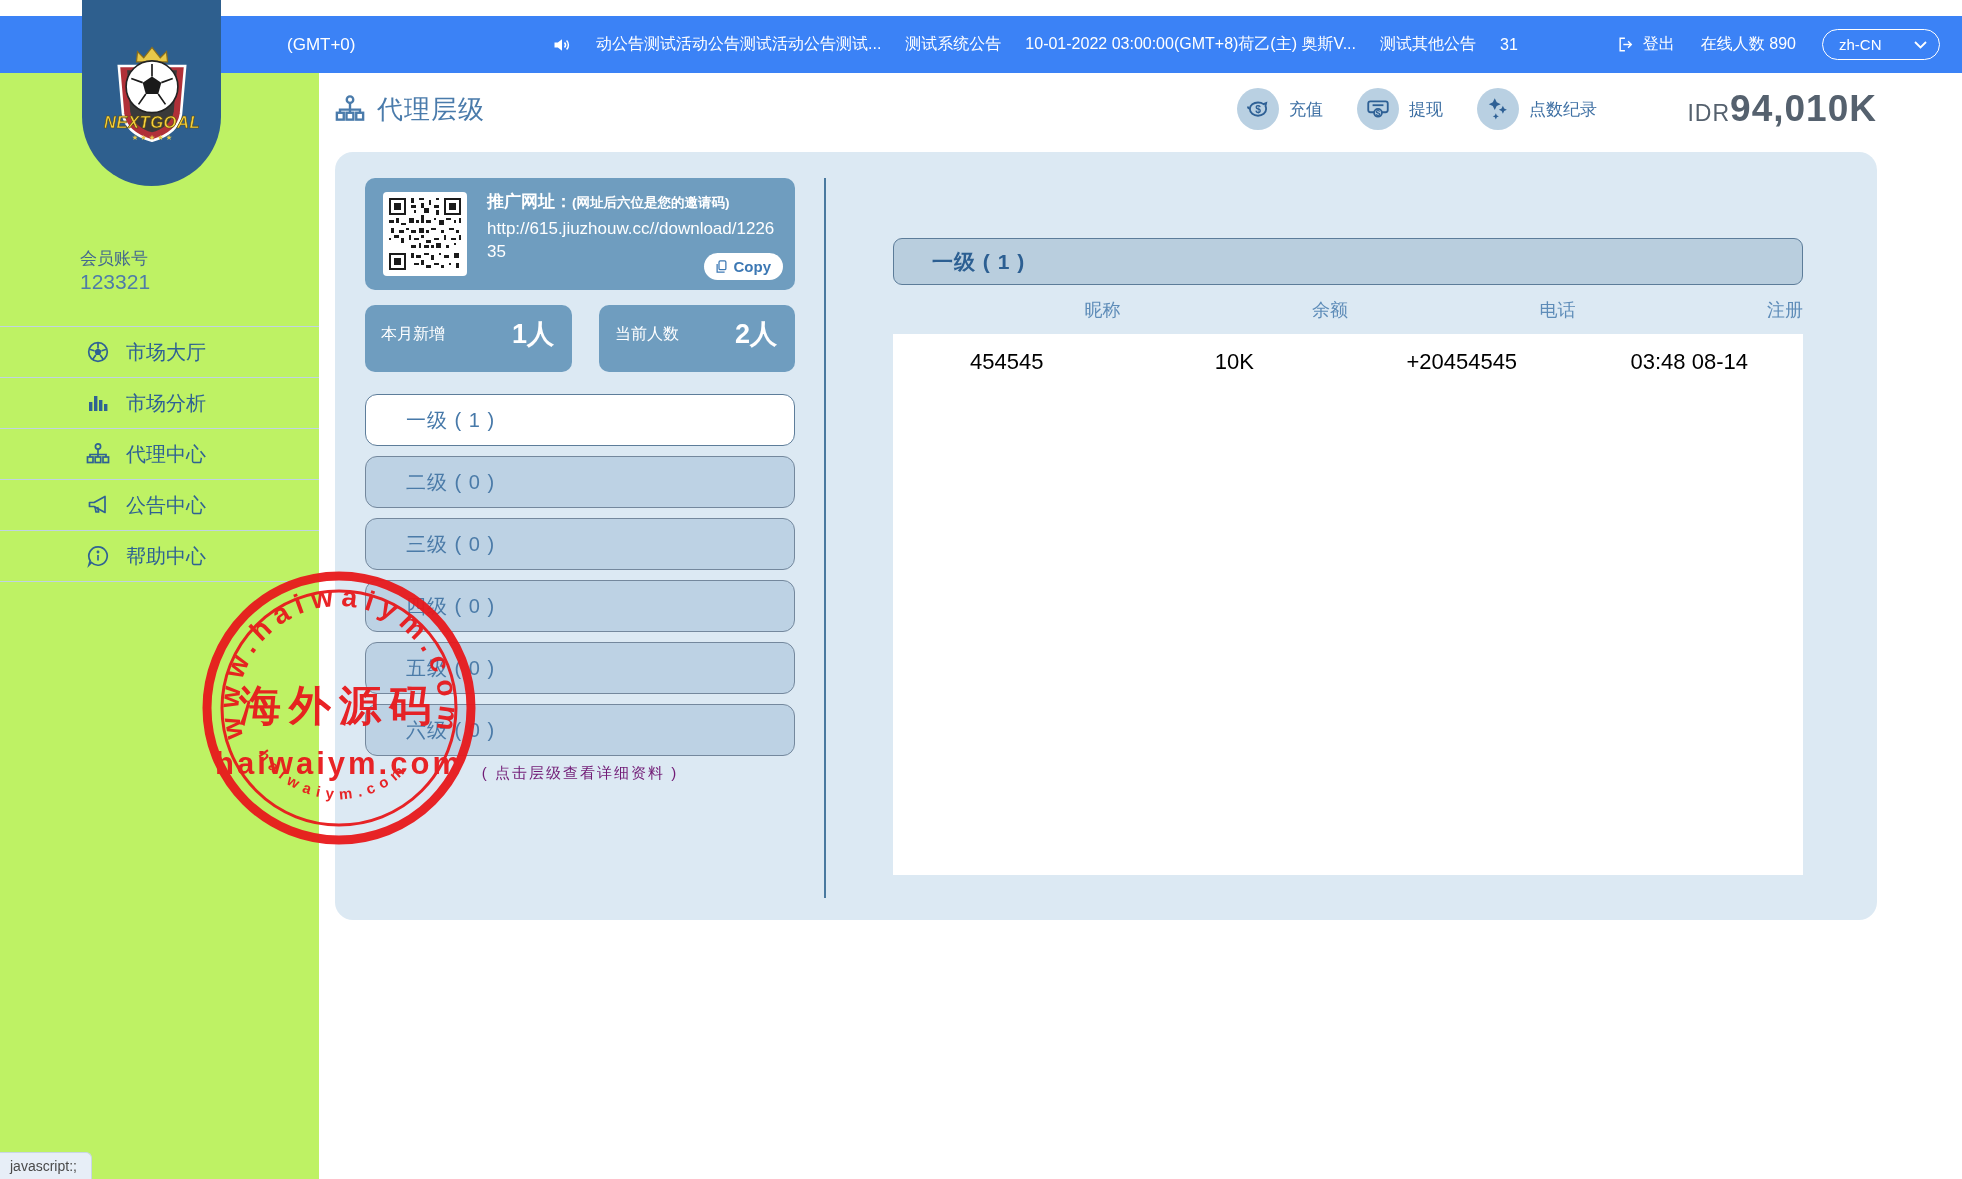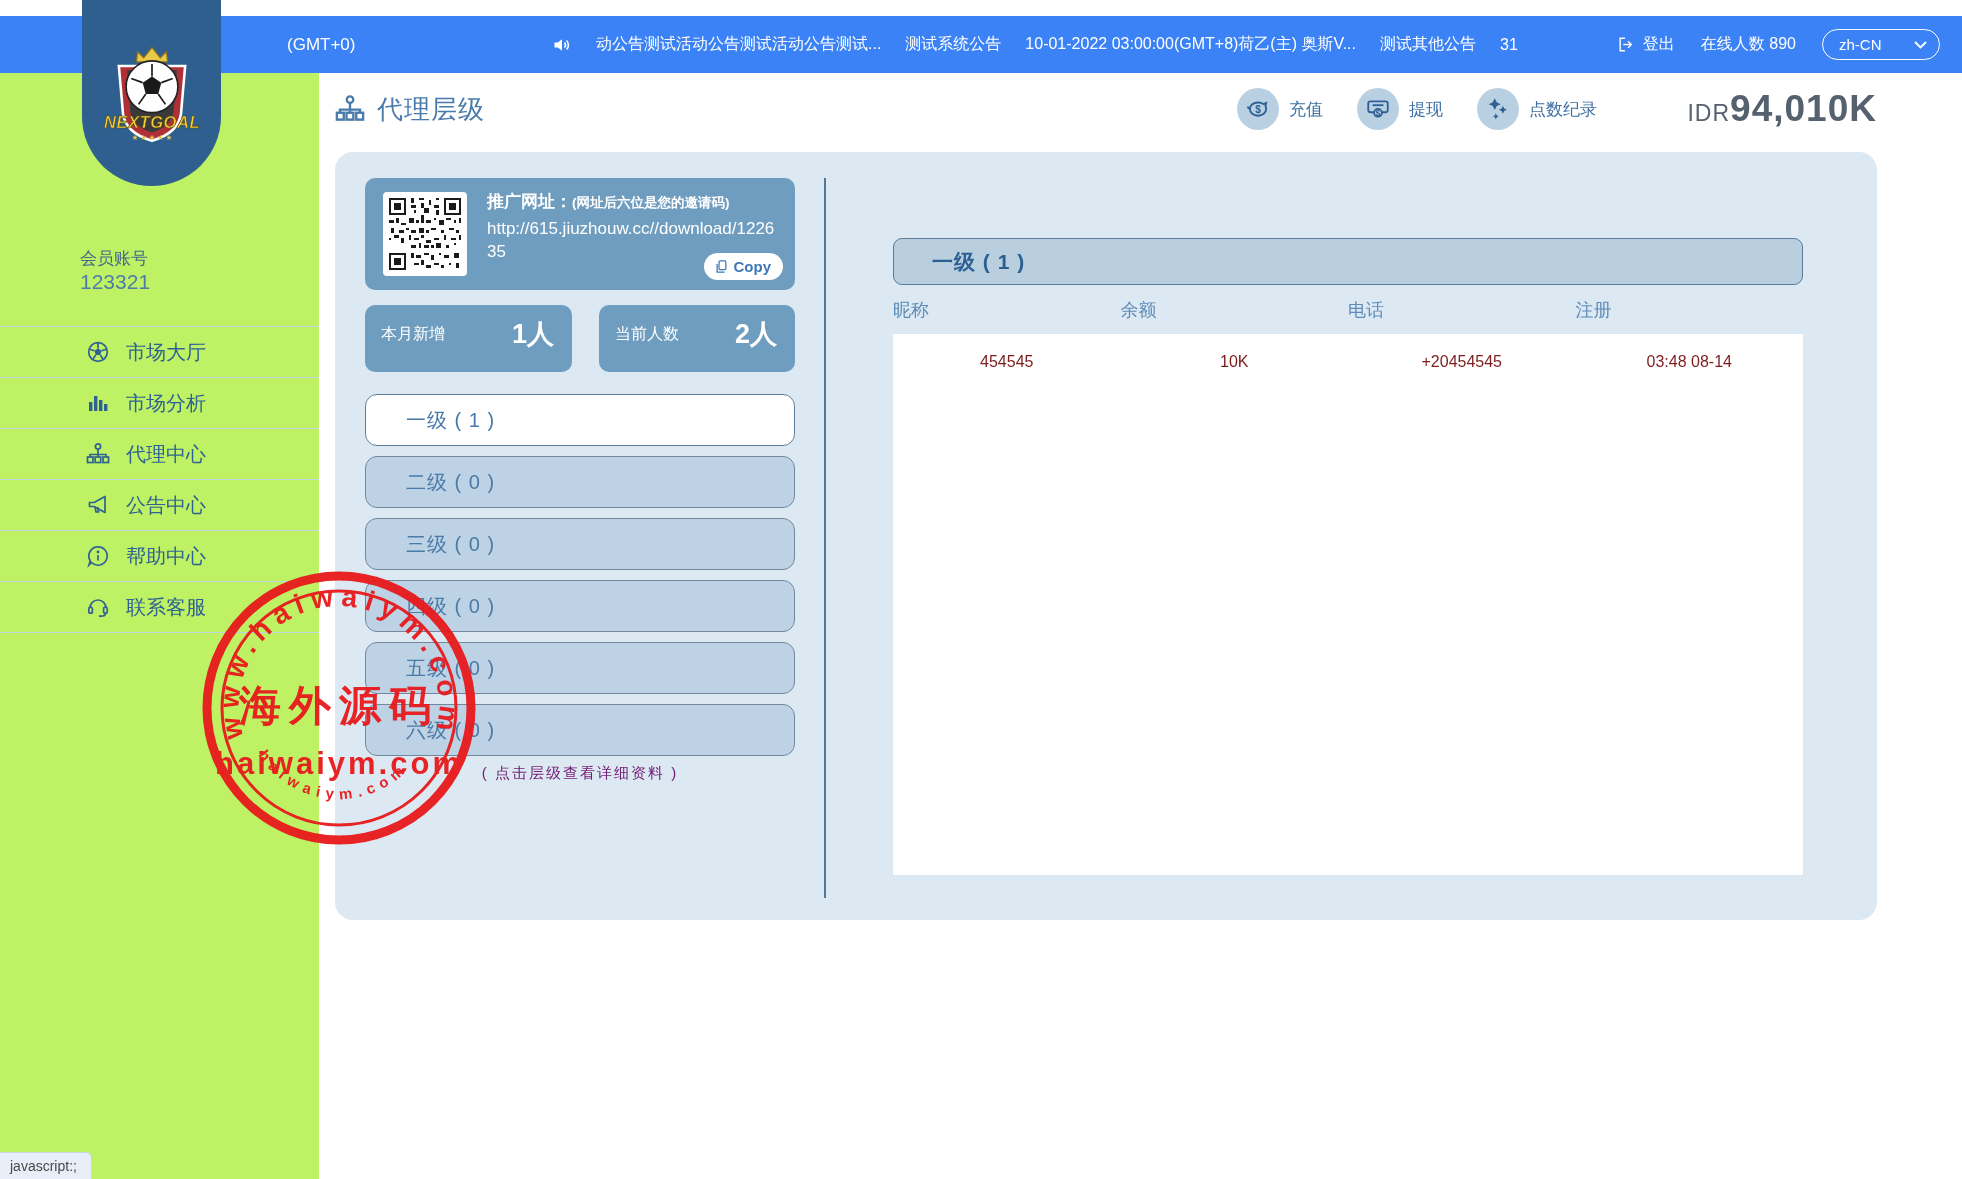--- a/index.html
+++ b/index.html
@@ -68,24 +68,24 @@
   .level-btn.inactive { background:#bdd2e4; border:1px solid #74889d; color:#4b7ba8; }
   .levels-note { position:absolute; left:30px; top:612px; width:430px; text-align:center; font-size:15px; color:#701a75; letter-spacing:2px; }
 
   
   .v-divider { position:absolute; left:489px; top:26px; width:2px; height:720px; background:#49799f; }
 
   
   .tbl-title { position:absolute; left:558px; top:86px; width:910px; height:47px; background:#b9cede; border:1px solid #5c7c99; border-radius:9px; display:flex; align-items:center; }
   .tbl-title span { margin-left:38px; font-size:21px; font-weight:bold; color:#2c5f92; letter-spacing:1px; }
   .tbl-head { position:absolute; left:558px; top:146px; width:910px; display:flex; }
-  .tbl-head .th { width:227.5px; text-align:left; font-size:18px; color:#5e8cb8; }
+  .tbl-head .th { width:227.5px; text-align:right; font-size:18px; color:#5e8cb8; }
   .tbl-body { position:absolute; left:558px; top:182px; width:910px; height:541px; background:#ffffff; }
   .tbl-row { display:flex; height:56px; align-items:center; }
-  .tbl-row .td { width:227.5px; text-align:center; font-size:16px; color:#7f1d1d; }
+  .tbl-row .td { width:227.5px; text-align:center; font-size:22px; color:#000000; }
 
   
   .watermark { position:absolute; left:198px; top:567px; width:282px; height:282px; z-index:9; opacity:0.95; pointer-events:none; }
 
   
   .status-bubble { position:absolute; left:0; bottom:0; height:27px; padding:0 14px 0 10px; background:#e7eef7; border:1px solid #c9d6e6; border-left:none; border-bottom:none; border-radius:0 6px 0 0; display:flex; align-items:center; font-size:14px; color:#4a4a4a; z-index:10; }
 </style>
 </head>
 <body>
 
@@ -190,32 +190,20 @@
       </div>
       <div class="menu-item">
         <span class="mi-icon">
           <svg width="24" height="24" viewBox="0 0 24 24" fill="none" stroke="#2f6293" stroke-width="1.7">
             <path d="M12 2.8a9.2 9.2 0 1 1-6.5 15.7L3 21l1.2-4.2A9.2 9.2 0 0 1 12 2.8z"></path>
             <circle cx="12" cy="8" r="0.6" fill="#2f6293"></circle>
             <path d="M12 11v5.5"></path>
           </svg>
         </span>
         <span class="mi-label">帮助中心</span>
-      </div>
-      <div class="menu-item">
-        <span class="mi-icon">
-          <svg width="24" height="24" viewBox="0 0 24 24" fill="none" stroke="#2f6293" stroke-width="1.7">
-            <path d="M4 13a8 8 0 0 1 16 0"></path>
-            <rect x="2.8" y="12.2" width="3.6" height="6" rx="1.8"></rect>
-            <rect x="17.6" y="12.2" width="3.6" height="6" rx="1.8"></rect>
-            <path d="M19.5 18.2c0 2-2 3-4.5 3"></path>
-            <circle cx="14" cy="21.2" r="1.1" fill="#2f6293" stroke="none"></circle>
-          </svg>
-        </span>
-        <span class="mi-label">联系客服</span>
       </div>
     </nav>
   </aside>
 
   <div class="main-header">
     <div class="page-title-wrap">
       <svg width="30" height="30" viewBox="0 0 24 24" fill="none" stroke="#4a7bab" stroke-width="1.9">
         <circle cx="12" cy="4.5" r="2.6"></circle>
         <path d="M12 7v4M4 15v-2.5h16V15M12 11v4"></path>
         <rect x="1.5" y="15" width="5.5" height="5.5"></rect>

